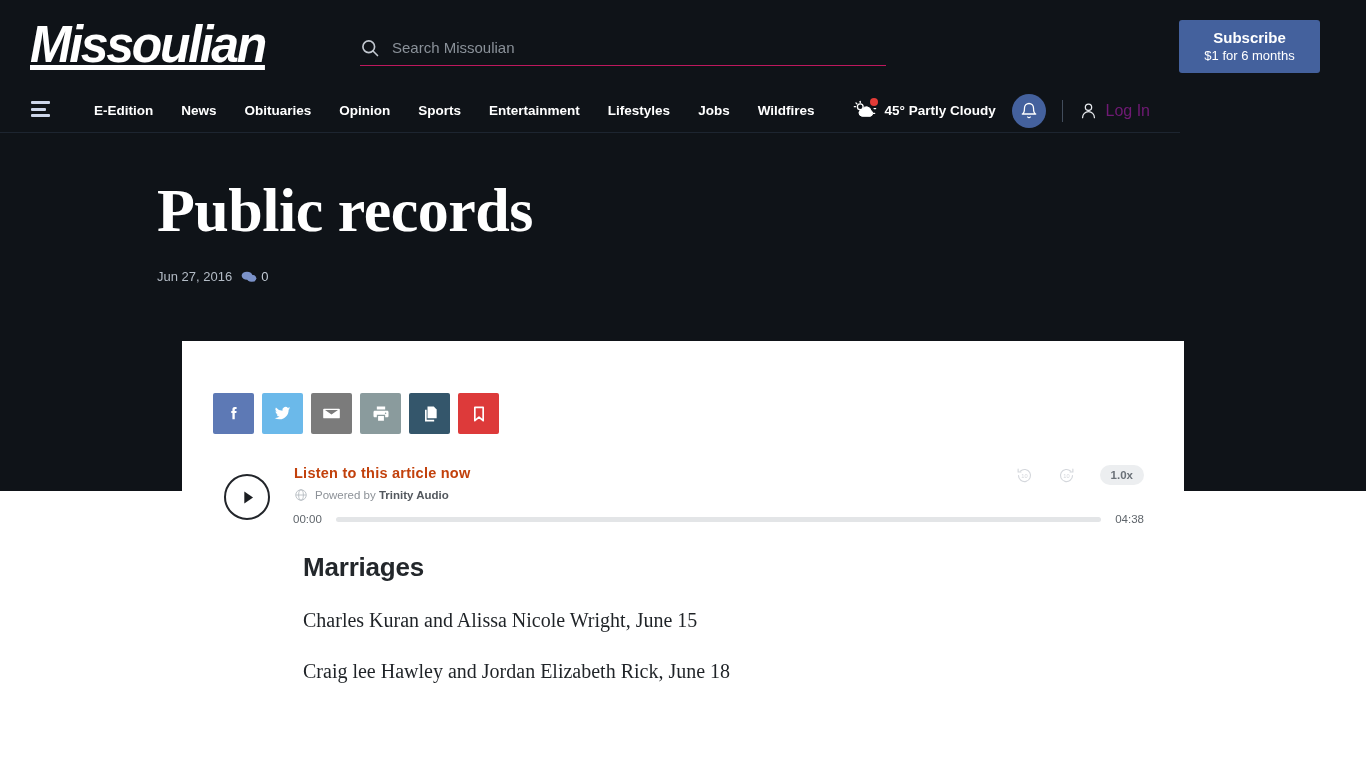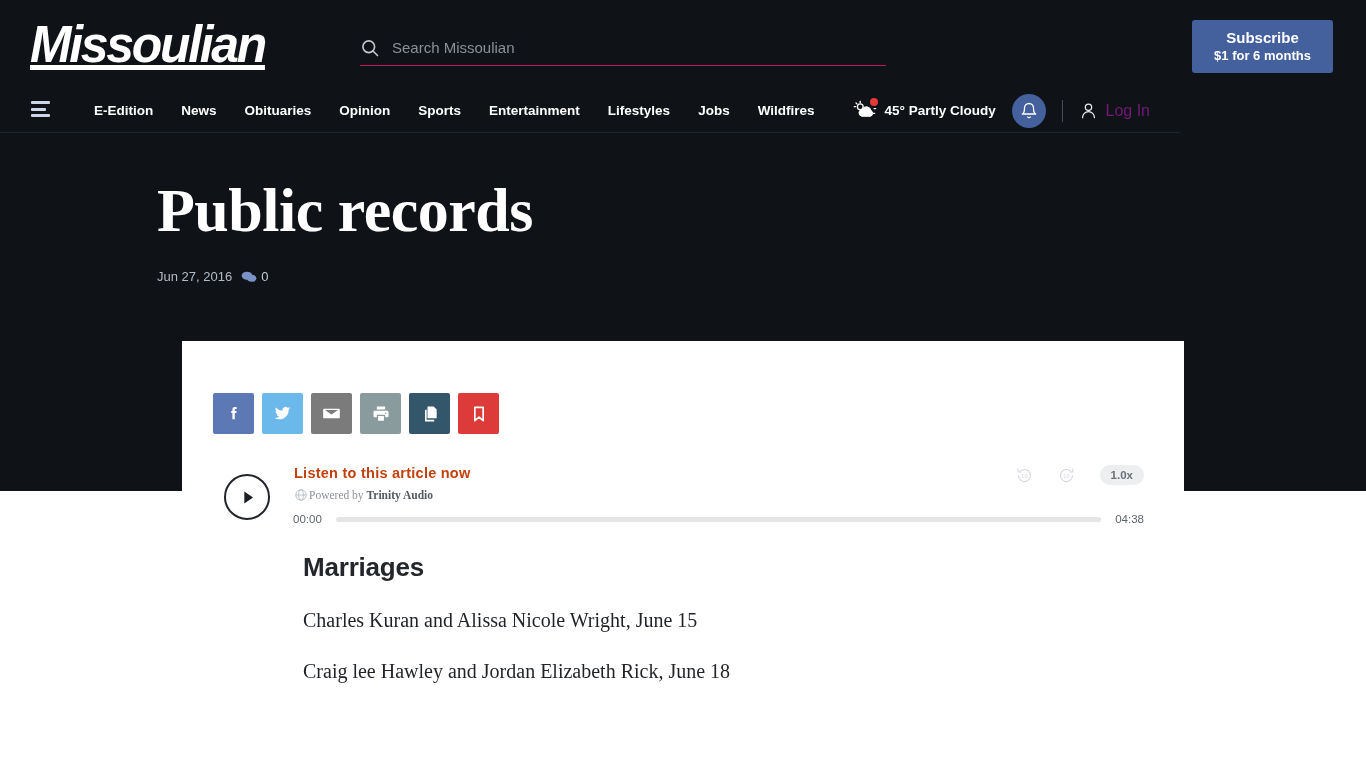--- a/index.html
+++ b/index.html
@@ -57,37 +57,37 @@
     outline: none;
     color: #c9ced6;
     font-size: 15px;
     font-family: "Liberation Sans", sans-serif;
     padding: 0;
   }
   .search-input::placeholder { color: #8a9199; }
 
   .subscribe-btn {
     position: absolute;
-    right: 33px; top: 20px;
+    right: 46px; top: 20px;
     width: 141px;
     height: 53px;
     background: #44619d;
     border: none;
     border-radius: 3px;
     color: #ffffff;
     cursor: pointer;
     display: flex;
     flex-direction: column;
     align-items: center;
     justify-content: center;
     line-height: 1.15;
     font-family: "Liberation Sans", sans-serif;
   }
   .subscribe-main { font-size: 15px; font-weight: bold; }
-  .subscribe-sub  { font-size: 13px; font-weight: bold; margin-top: 3px; }
+  .subscribe-sub  { font-size: 13px; font-weight: normal; margin-top: 3px; }
 
   
   .navbar {
     position: absolute;
     top: 88px; left: 0;
     width: 1180px;
     height: 45px;
     border-bottom: 1px solid #1d2530;
     display: flex;
     align-items: center;
@@ -266,22 +266,21 @@
     color: #c2410c;
     font-weight: bold;
     letter-spacing: 0.25px;
     white-space: nowrap;
   }
   .audio-powered {
     position: absolute;
     left: 70px; top: 33px;
     display: flex;
     align-items: center;
-    gap: 1px;
-    font-family: Liberation Serif, serif;
+    gap: 7px;
   }
   .audio-powered-text {
     font-size: 11.5px;
     color: #8d9298;
     white-space: nowrap;
   }
   .audio-powered-text b { color: #53585e; }
 
   .audio-controls {
     position: absolute;

